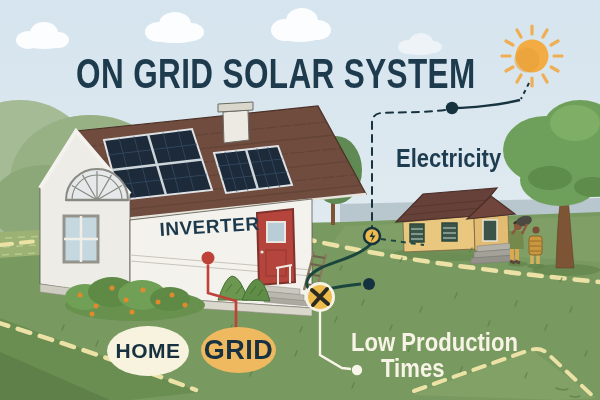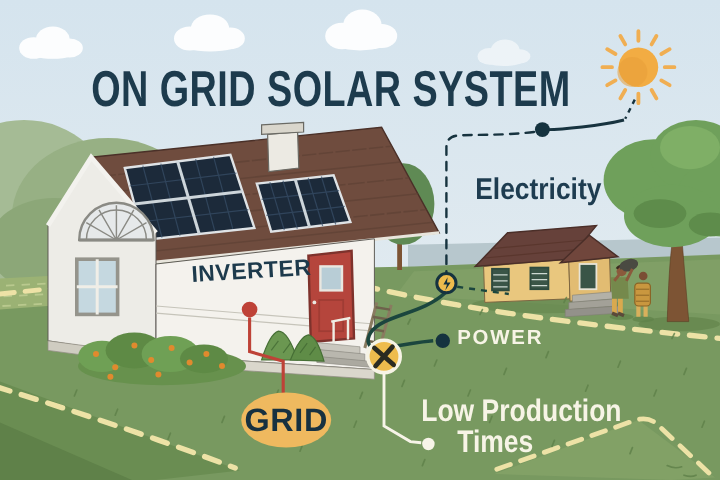--- a/index.html
+++ b/index.html
@@ -293,21 +293,23 @@
   <circle cx="357" cy="370" r="5.2" fill="#f7f4e8"></circle>
 
   <circle cx="208" cy="258" r="6.5" fill="#be4237"></circle>
   <path d="M208 264.5 L208 293 L236 301 L236 331" stroke="#be4237" stroke-width="2.6" fill="none"></path>
 
 </svg>
 
 <div class="lbl title">ON GRID SOLAR SYSTEM</div>
 <div class="lbl electricity">Electricity</div>
 <div class="lbl inverter">INVERTER</div>
-<div class="lbl power">POWER</div>
 <div class="lbl lowprod1">Low Production</div>
 <div class="lbl lowprod2">Times</div>
 
+<div class="badge badge-home">
+  <span>HOME</span>
+</div>
 <div class="badge badge-grid">
   <span>GRID</span>
 </div>
 
 </div>
 
 </body></html>

